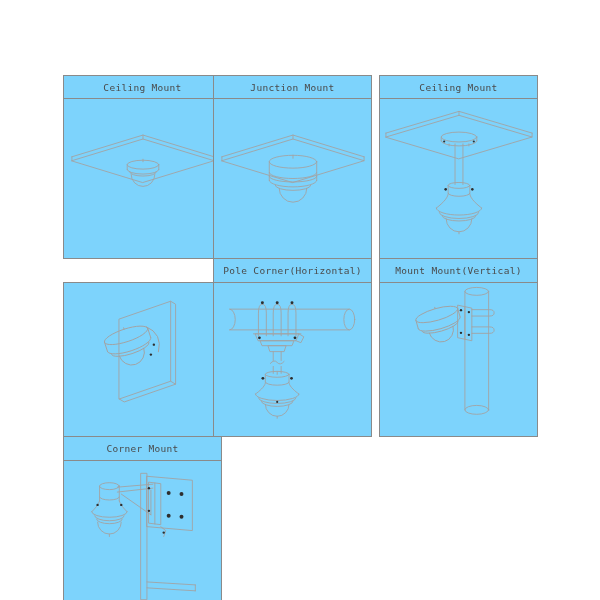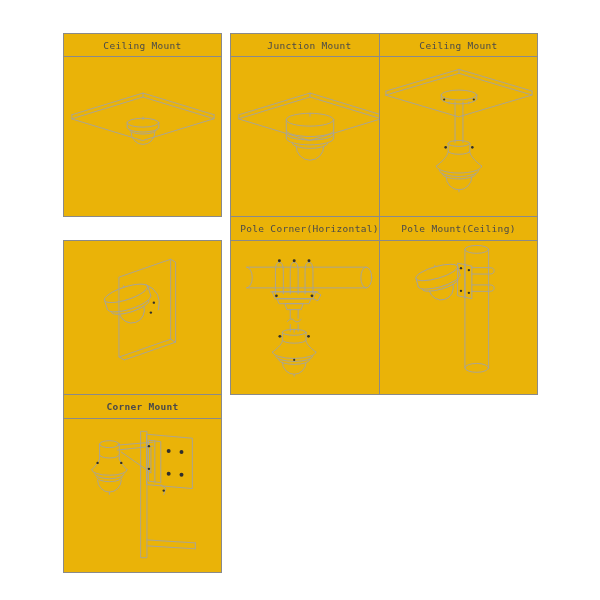--- a/index.html
+++ b/index.html
@@ -4,41 +4,42 @@
 <style>
   html,body{margin:0;padding:0;}
   #canvas{
     position:relative;width:600px;height:600px;background:#ffffff;
     font-family:"DejaVu Sans Mono","Liberation Mono",monospace;
     overflow:hidden;
   }
   .table{position:absolute;left:63px;top:33px;width:475px;height:540px;}
   .cell{
     position:absolute;box-sizing:border-box;border:1px solid var(--border,#8a8a8a);
-    background:#eab308;
+    background:#7dd3fc;
+    margin-top:42px;
   }
   .hdr{display:flex;align-items:center;justify-content:center;}
   .hdr span{
     font-size:9.5px;letter-spacing:0.3px;color:var(--title,#4a4a4a);
     white-space:nowrap;
   }
   .content{display:flex;align-items:stretch;justify-content:center;}
   .content svg{width:100%;height:100%;display:block;}
   .draw{fill:none;stroke:var(--line,#a2a2a2);stroke-width:0.9;stroke-linecap:round;stroke-linejoin:round;}
   .bolt{fill:var(--bolt,#2e2e2e);stroke:none;}
   
   .c1{left:0;width:159px;}
-  .c2{left:167px;width:159px;}
+  .c2{left:150px;width:159px;}
   .c3{left:316px;width:159px;}
   
   .r1h{top:0;height:24px;}
   .r1c{top:23px;height:161px;}
   .r2h{top:183px;height:25px;}
   .r2c{top:207px;height:155px;}
-  .r3h{top:361px;height:25px;font-weight:bold;}
+  .r3h{top:361px;height:25px;}
   .r3c{top:385px;height:155px;}
 </style>
 </head>
 <body>
 
 <div id="canvas">
   <div class="table">
 
     <div class="cell hdr c1 r1h">
       <span>Ceiling Mount</span>
@@ -117,21 +118,21 @@
         <circle class="bolt" cx="93.5" cy="91" r="1.3"></circle>
         <circle class="bolt" cx="65" cy="42.5" r="1.1"></circle>
         <circle class="bolt" cx="95" cy="42.5" r="1.1"></circle>
       </svg>
     </div>
 
     <div class="cell hdr c2 r2h">
       <span>Pole Corner(Horizontal)</span>
     </div>
     <div class="cell hdr c3 r2h">
-      <span>Pole Mount(Ceiling)</span>
+      <span>Mount Mount(Vertical)</span>
     </div>
 
     <div class="cell content c1 r2c">
       <svg viewBox="0 0 159 154">
         <g class="draw">
 
           <path d="M56,36 L108,18 L108,99 L56,117 Z"></path>
           <path d="M108,18 L113,21 L113,102 L108,99"></path>
           <path d="M56,117 L61,120 L113,102"></path>
 

